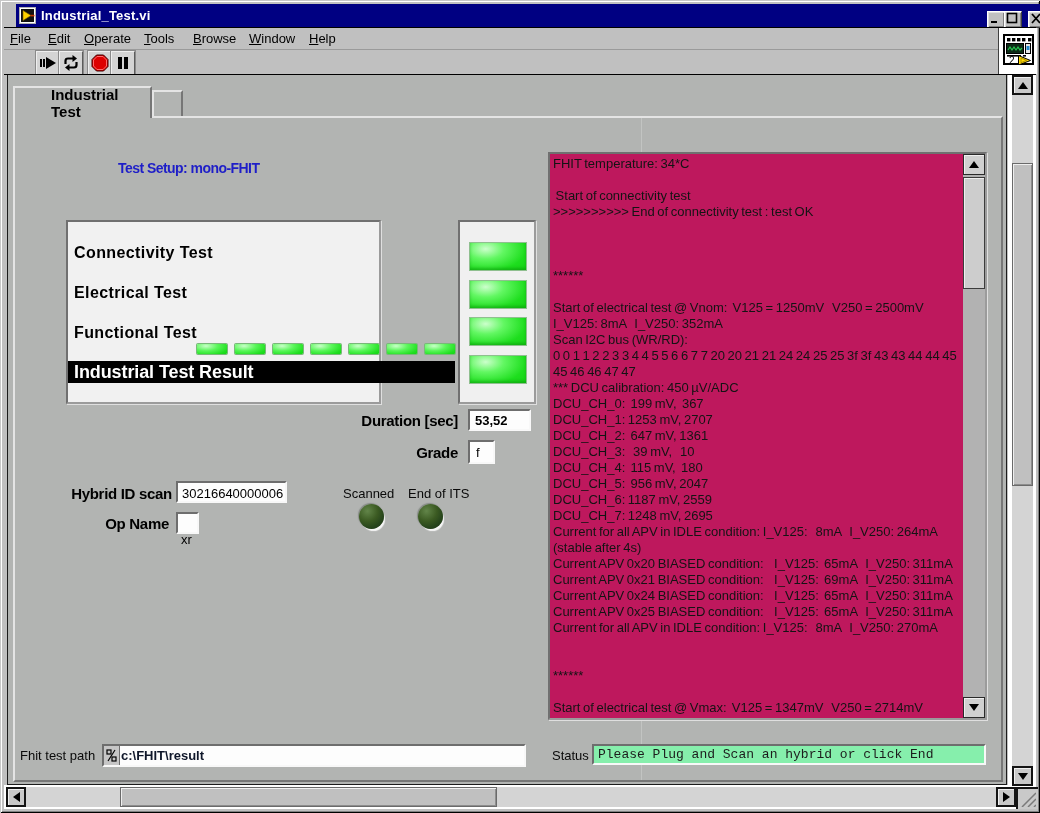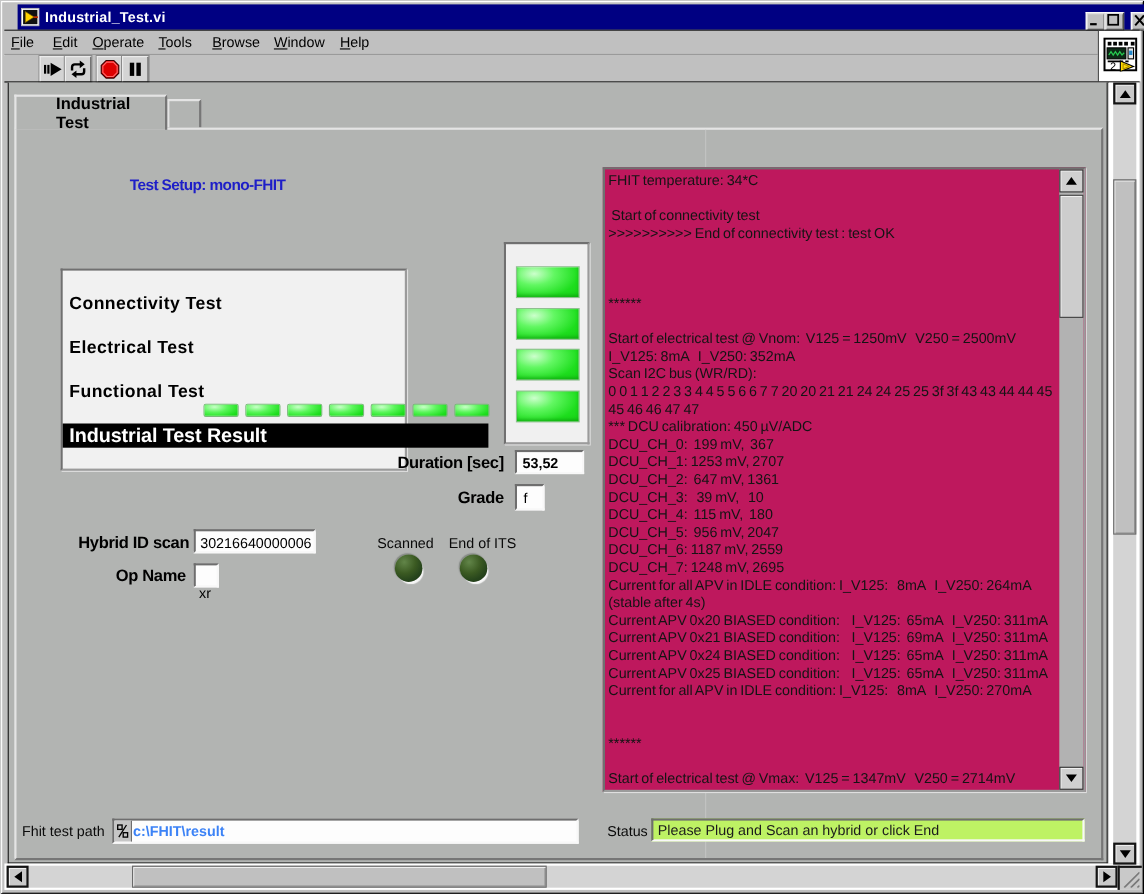--- a/index.html
+++ b/index.html
@@ -58,21 +58,21 @@
   
   .boldlabel{position:absolute;font-weight:bold;font-size:15px;letter-spacing:-0.3px;color:#000;}
   .plainlabel{position:absolute;font-size:13px;color:#0a0a0a;}
   #test-setup-label{left:118px;top:160px;color:#1e1ec8;font-weight:bold;font-size:14px;letter-spacing:-0.55px;position:absolute;}
   .rlabel{text-align:right;}
   
   .sunken{position:absolute;box-sizing:border-box;border:2px solid;border-color:#6e6e6e #f8f8f8 #f8f8f8 #6e6e6e;}
   .bigbox{position:absolute;box-sizing:border-box;border:2px solid;border-color:#707070 #9b9b9b #9b9b9b #707070;box-shadow:1px 1px 0 #dfdfdf;}
   .field{background:#fdfdfd;font-size:13px;color:#000;}
   
-  #test-list{left:55px;top:220px;width:315px;height:184px;background:#f1f1f1;margin-top:24px;}
+  #test-list{left:66px;top:220px;width:315px;height:184px;background:#f1f1f1;}
   .test-item{position:absolute;left:6px;font-weight:bold;font-size:16px;letter-spacing:0.4px;color:#000;}
   #result-row{position:absolute;left:0px;top:139px;width:387px;height:22px;background:#000;color:#fff;
               font-weight:bold;font-size:18px;letter-spacing:-0.1px;line-height:22px;padding-left:6px;box-sizing:border-box;}
   #func-led-row{position:absolute;left:129px;top:122px;width:258px;height:10px;}
   .sled{position:absolute;top:0;width:30px;height:10px;border-radius:1px;
         background:radial-gradient(130% 160% at 30% 20%, #c8ffc8 0%, #5af65a 30%, #1ede1e 60%, #0cc20c 100%);
         box-shadow:0 0 0 1px #79b879;}
   
   #led-col{left:458px;top:220px;width:78px;height:184px;background:#f0f0f0;}
   .bled{position:absolute;left:10px;width:56px;height:27px;
@@ -87,22 +87,22 @@
   #log-text{position:absolute;left:3px;top:2px;width:410px;font-size:13px;word-spacing:-1px;color:#141414;}
   .log-line{height:16px;line-height:16px;white-space:pre;overflow:visible;}
   #log-scroll{position:absolute;left:413px;top:0px;width:22px;height:564px;background:#b2b2b2;}
   .lvbtn2{position:absolute;left:0;width:22px;height:21px;background:#d0d0d0;border:1px solid #2a2a2a;box-sizing:border-box;
           display:flex;align-items:center;justify-content:center;box-shadow:inset 1px 1px 0 #f0f0f0;}
   #log-thumb{position:absolute;left:0;top:23px;width:22px;height:112px;background:#cdcdcd;border:1px solid #3c3c3c;box-sizing:border-box;
              box-shadow:inset 1px 1px 0 #efefef;}
   
   #path-ctrl{left:102px;top:744px;width:424px;height:23px;background:#fdfdfd;}
   #path-icon-cell{position:absolute;left:0;top:0;width:15px;height:19px;background:#c6c6c6;border-right:1px solid #6e6e6e;}
-  #path-value{position:absolute;left:17px;top:2px;font-weight:bold;font-size:13px;color:#3b82f6;}
-  #status-box{left:592px;top:744px;width:394px;height:21px;background:#bef264;}
+  #path-value{position:absolute;left:17px;top:2px;font-weight:bold;font-size:13px;color:#0f172a;}
+  #status-box{left:592px;top:744px;width:394px;height:21px;background:#86efac;font-family:Liberation Mono, monospace;}
   #status-value{position:absolute;left:4px;top:1px;font-size:13px;color:#1c1c1c;white-space:pre;}
   svg{display:block;}
 </style>
 </head>
 <body>
 
 <div id="win">
 
   <div id="titlebar" class="abs">
     <svg class="abs" style="left:3px;top:3px" width="17" height="17" viewBox="0 0 17 17">

